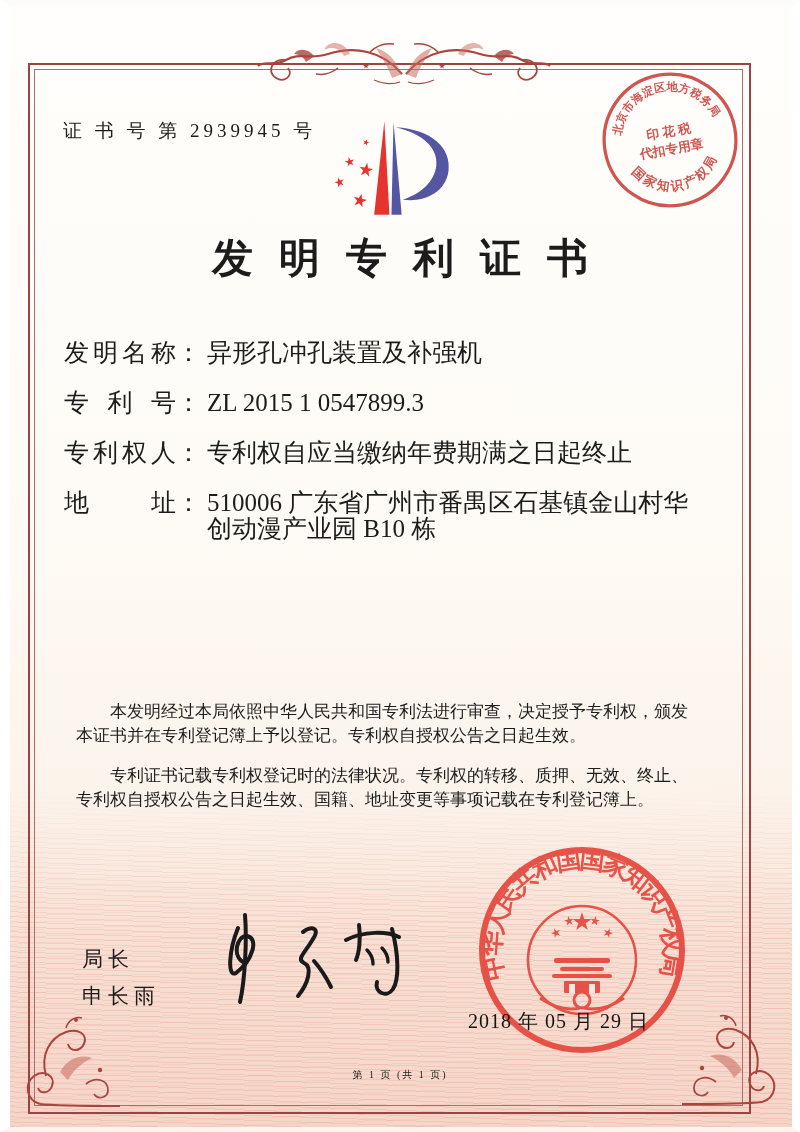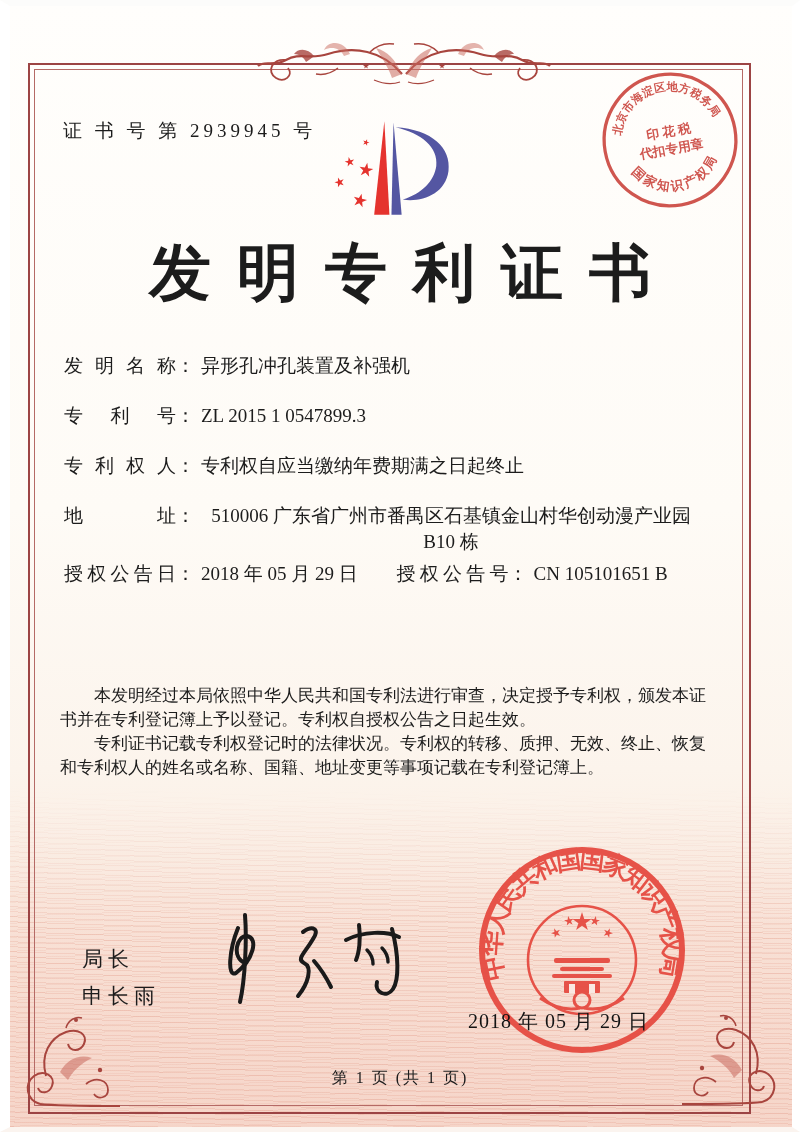--- a/index.html
+++ b/index.html
@@ -18,38 +18,38 @@
   .scan-edge{position:absolute;inset:0;z-index:9;pointer-events:none;
     border-left:10px solid #fff;border-right:8px solid #fff;border-top:6px solid #fcfcfb;border-bottom:5px solid #fbf4ef;}
   .frame-outer{position:absolute;left:28px;top:63px;width:719px;height:1047px;
     border:2.5px solid #9c4444;z-index:2;}
   .frame-inner{position:absolute;left:34px;top:69px;width:707px;height:1035px;
     border:1px solid #b56a66;z-index:2;}
   .cert-no{position:absolute;left:63px;top:118px;font-size:19px;letter-spacing:4px;z-index:4;}
   .logo{position:absolute;left:323px;top:110px;z-index:4;}
   .tax-stamp{position:absolute;left:598px;top:68px;z-index:5;transform:rotate(-10deg);opacity:.93;}
   .title{position:absolute;left:0;top:231px;width:100%;text-align:center;text-indent:26px;
-    font-size:62px;font-weight:700;letter-spacing:26px;z-index:4;margin:0;}
-  .fields{position:absolute;left:64px;top:353px;width:676px;z-index:4;font-size:19px;}
+    font-size:41px;font-weight:700;letter-spacing:26px;z-index:4;margin:0;}
+  .fields{position:absolute;left:64px;top:340px;width:676px;z-index:4;font-size:25px;}
   .row{min-height:26px;line-height:26px;margin-bottom:24px;}
   .row.addr{margin-bottom:6px;}
   .flabel{display:inline-block;width:112px;text-align:justify;text-align-last:justify;
     -moz-text-align-last:justify;text-justify:inter-character;vertical-align:top;}
   .fcolon{display:inline-block;vertical-align:top;}
   .fvalue{display:inline-block;vertical-align:top;margin-left:6px;max-width:500px;}
   .pair2{display:inline-block;margin-left:34px;}
   .bodytext{position:absolute;left:60px;top:684px;width:656px;z-index:4;
     font-size:17px;line-height:24px;}
-  .bodytext p{margin:0;text-indent:2em;}
+  .bodytext p{margin:16px;text-indent:2em;}
   .signer{position:absolute;left:82px;top:940px;z-index:4;font-size:21px;line-height:37px;letter-spacing:5px;
     font-family:"Liberation Sans","DejaVu Sans",sans-serif;}
   .signature{position:absolute;left:200px;top:908px;z-index:4;}
   .seal{position:absolute;left:468px;top:842px;z-index:5;opacity:.92;}
   .seal-date{position:absolute;left:468px;top:1008px;z-index:6;font-size:20px;letter-spacing:1px;color:#141414;}
-  .footer{position:absolute;left:0;top:1068px;width:100%;text-align:center;font-size:16px;letter-spacing:2px;z-index:4;}
+  .footer{position:absolute;left:0;top:1068px;width:100%;text-align:center;font-size:10px;letter-spacing:2px;z-index:4;}
   .orn-top{position:absolute;left:254px;top:24px;z-index:3;}
   .orn-bl{position:absolute;left:16px;top:1012px;z-index:3;}
   .orn-br{position:absolute;left:676px;top:1010px;z-index:3;transform:scaleX(-1);}
   svg text{font-family:"Liberation Serif","DejaVu Serif",serif;}
 </style>
 </head>
 <body>
 
 <div class="page">
   <div class="waves"></div>
@@ -131,35 +131,27 @@
     <div class="row">
       <span class="flabel">发明名称</span><span class="fcolon">：</span><span class="fvalue">异形孔冲孔装置及补强机</span>
     </div>
     <div class="row">
       <span class="flabel">专利号</span><span class="fcolon">：</span><span class="fvalue">ZL 2015 1 0547899.3</span>
     </div>
     <div class="row">
       <span class="flabel">专利权人</span><span class="fcolon">：</span><span class="fvalue">专利权自应当缴纳年费期满之日起终止</span>
     </div>
     <div class="row addr">
-      <span class="flabel">地址</span><span class="fcolon">：</span><span class="fvalue" style="width:500px;text-align:center;">510006 广东省广州市番禺区石基镇金山村华创动漫产业园 B10 栋</span>
-    </div>
-    <div class="row">
-      <span>
-        <span class="flabel">授权公告日</span><span class="fcolon">：</span><span class="fvalue">2018 年 05 月 29 日</span>
-      </span>
-      <span class="pair2">
-        <span class="flabel">授权公告号</span><span class="fcolon">：</span><span class="fvalue">CN 105101651 B</span>
-      </span>
+      <span class="flabel">地址</span><span class="fcolon">：</span><span class="fvalue" style="width:500px;">510006 广东省广州市番禺区石基镇金山村华创动漫产业园 B10 栋</span>
     </div>
   </div>
 
   <div class="bodytext">
     <p>本发明经过本局依照中华人民共和国专利法进行审查，决定授予专利权，颁发本证书并在专利登记簿上予以登记。专利权自授权公告之日起生效。</p>
-    <p>专利证书记载专利权登记时的法律状况。专利权的转移、质押、无效、终止、恢复和专利权人的姓名或名称、国籍、地址变更等事项记载在专利登记簿上。</p>
+    <p>专利证书记载专利权登记时的法律状况。专利权的转移、质押、无效、终止、专利权自授权公告之日起生效、国籍、地址变更等事项记载在专利登记簿上。</p>
   </div>
 
   <div class="signer">
     <div>局长</div>
     <div>申长雨</div>
   </div>
 
   <svg class="signature" width="230" height="108" viewBox="0 0 230 108">
     <g fill="none" stroke="#1a1a1a" stroke-width="4" stroke-linecap="round" stroke-linejoin="round">
       <path d="M38,20 C29,42 27,70 36,65 C53,52 59,30 47,28 C37,27 31,49 45,55"></path>

